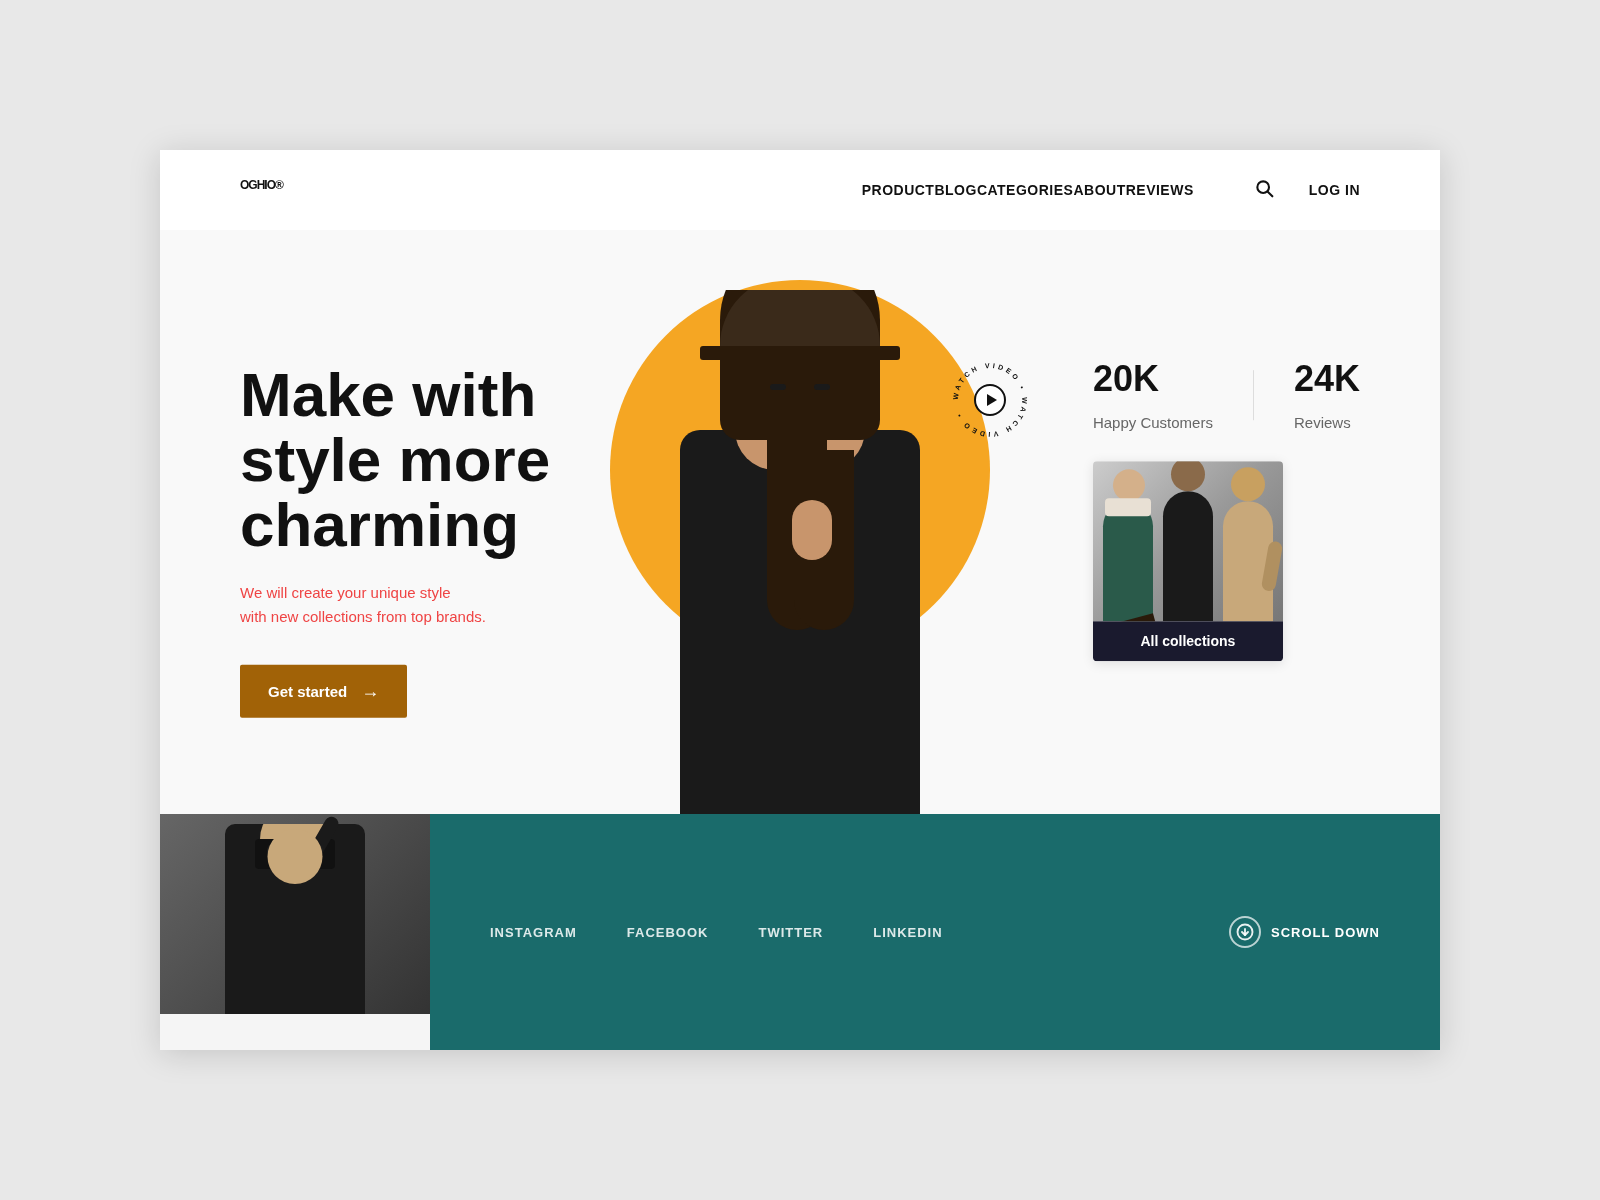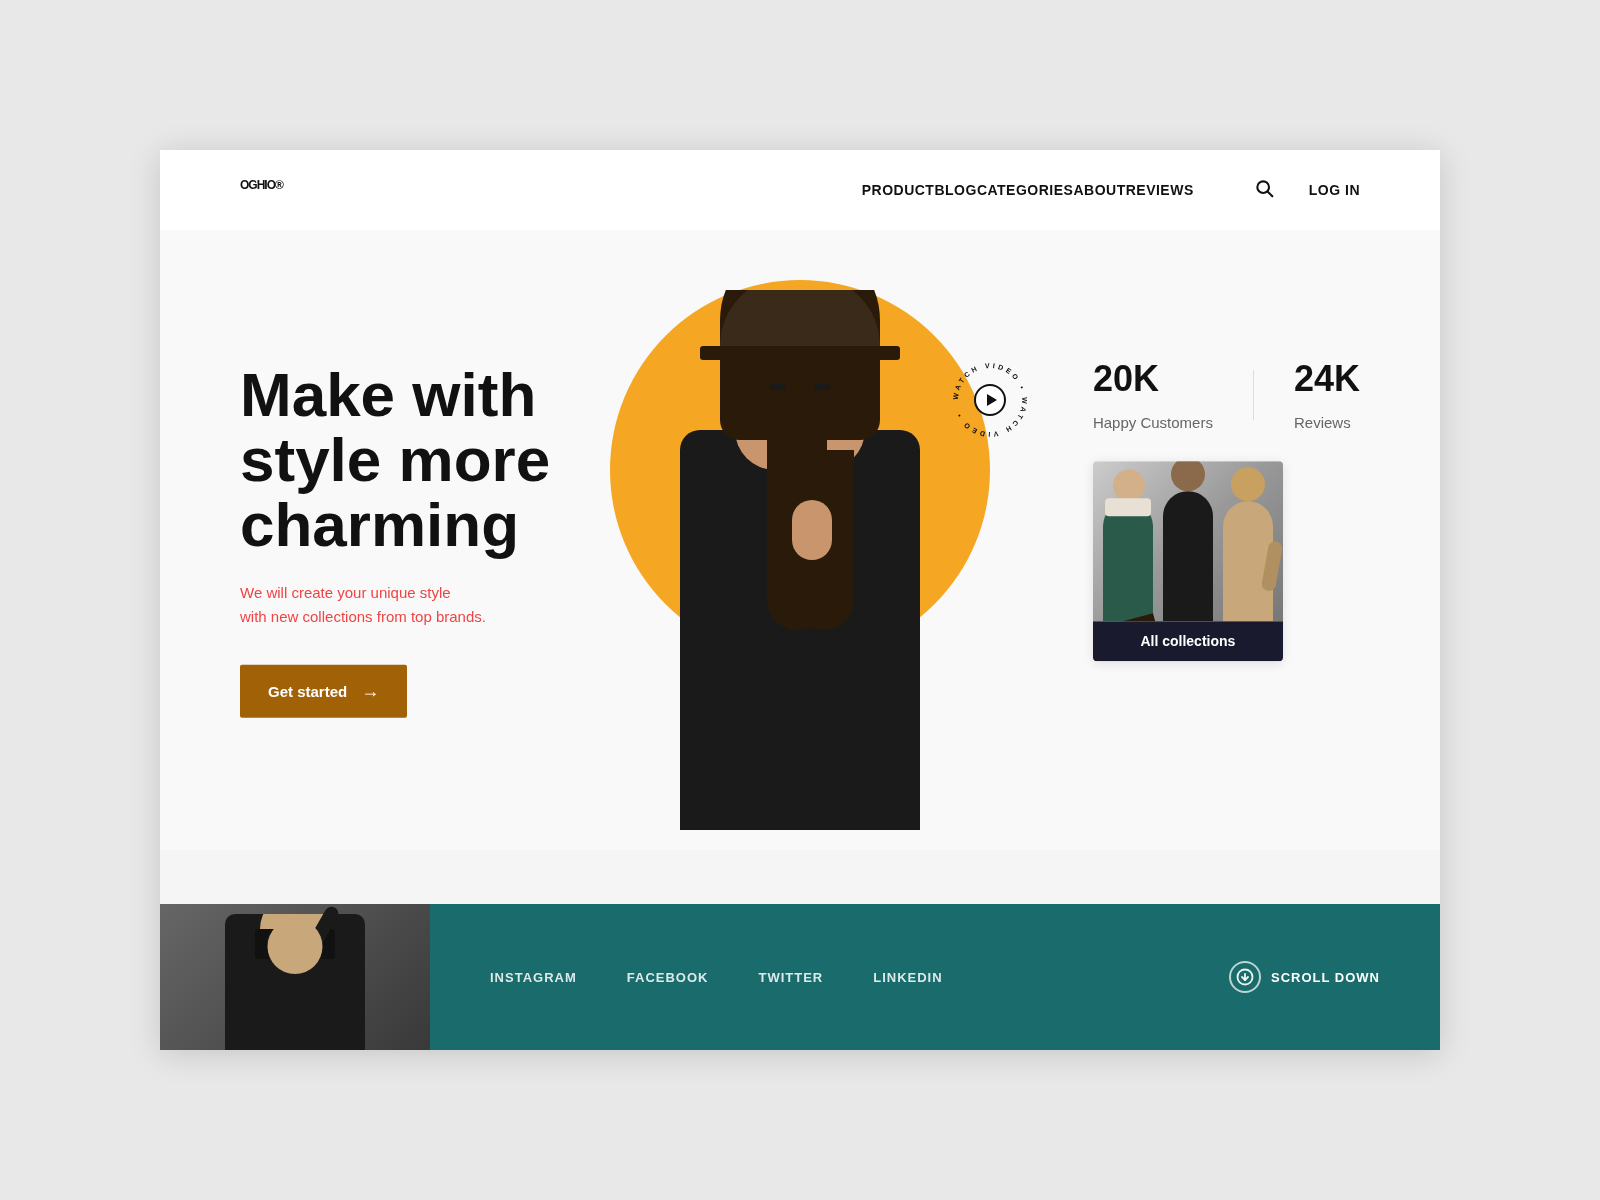--- a/index.html
+++ b/index.html
@@ -234,21 +234,21 @@
       font-size: 14px;
       font-weight: 700;
     }
 
     
     .bottom-banner {
       position: absolute;
       bottom: 0;
       left: 0;
       right: 0;
-      height: 146px;
+      height: 236px;
       display: flex;
     }
     .bottom-left-image {
       width: 270px;
       height: 200px;
       background: linear-gradient(135deg, #666 0%, #333 100%);
       position: relative;
       overflow: hidden;
       flex-shrink: 0;
     }

